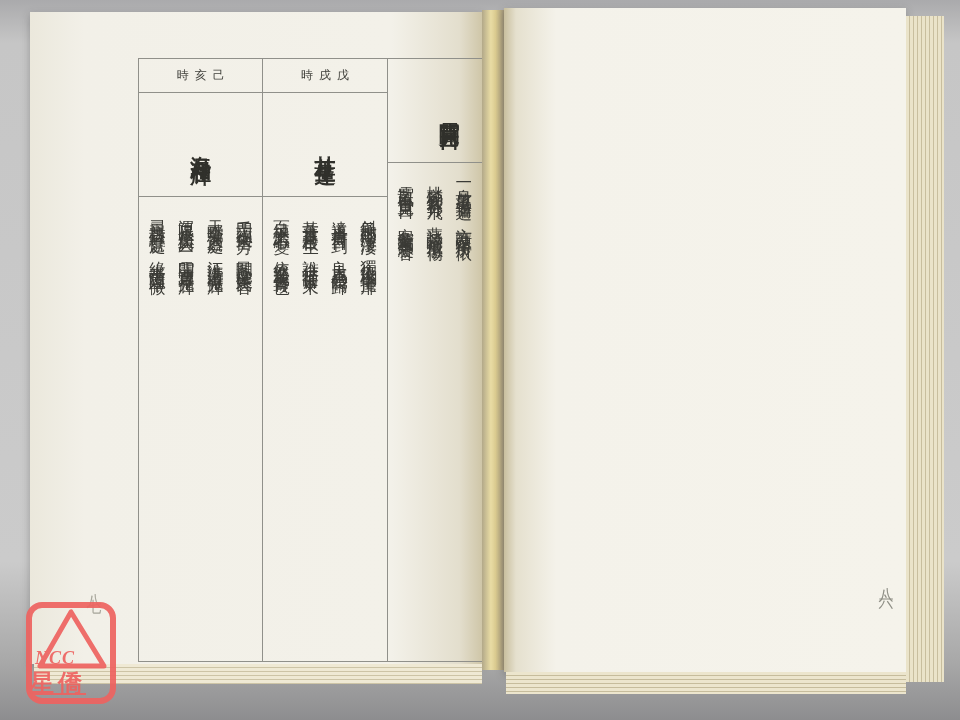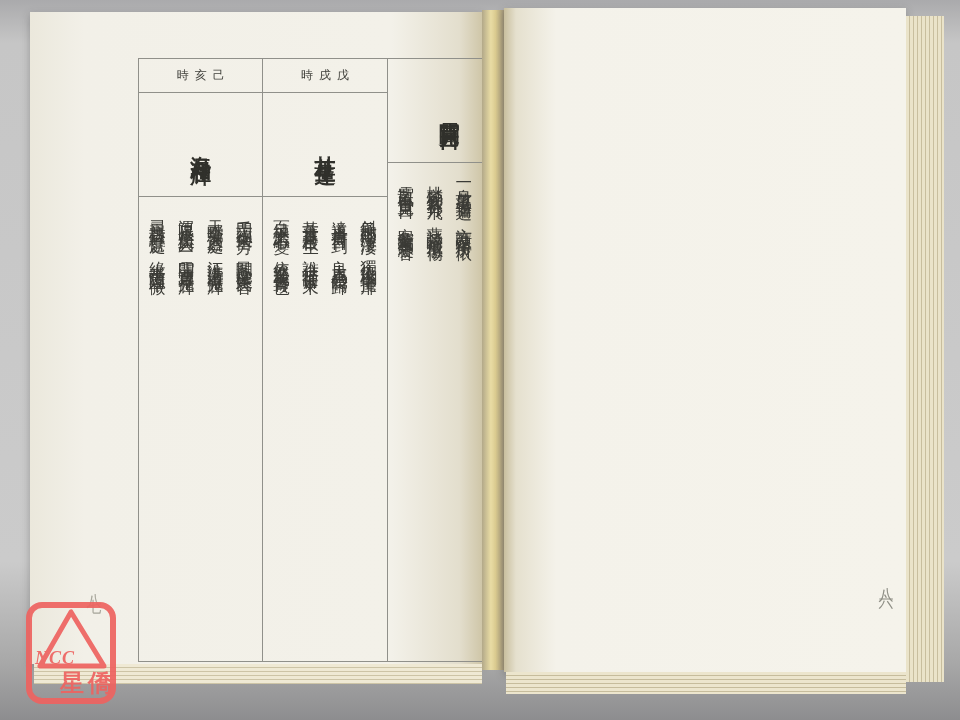--- a/index.html
+++ b/index.html
@@ -84,22 +84,22 @@
   .stamp-border {
     position:absolute; inset:0; border:6px solid #ee6360; border-radius:16px;
   }
   .stamp-triangle { position:absolute; left:6px; top:4px; }
   .stamp-ncc {
     position:absolute; left:9px; top:46px;
     font-style:italic; font-weight:700; font-size:18px; color:#ee6360;
     font-family:"Liberation Serif", serif; letter-spacing:1px;
   }
   .stamp-brand {
-    position:absolute; bottom:5px; left:0; width:100%; text-align:right;
-    font-weight:700; font-size:24px; color:#ee6360; letter-spacing:4px; text-indent:4px;
+    position:absolute; bottom:5px; left:0; width:100%; text-align:left;
+    font-weight:700; font-size:24px; color:#ee6360; letter-spacing:4px; text-indent:4px;text-decoration:underline;
   }
 </style>
 </head>
 <body>
 
 <div class="scene">
 
   <div class="page page-left">
     <div class="hour-table table-left">
 

